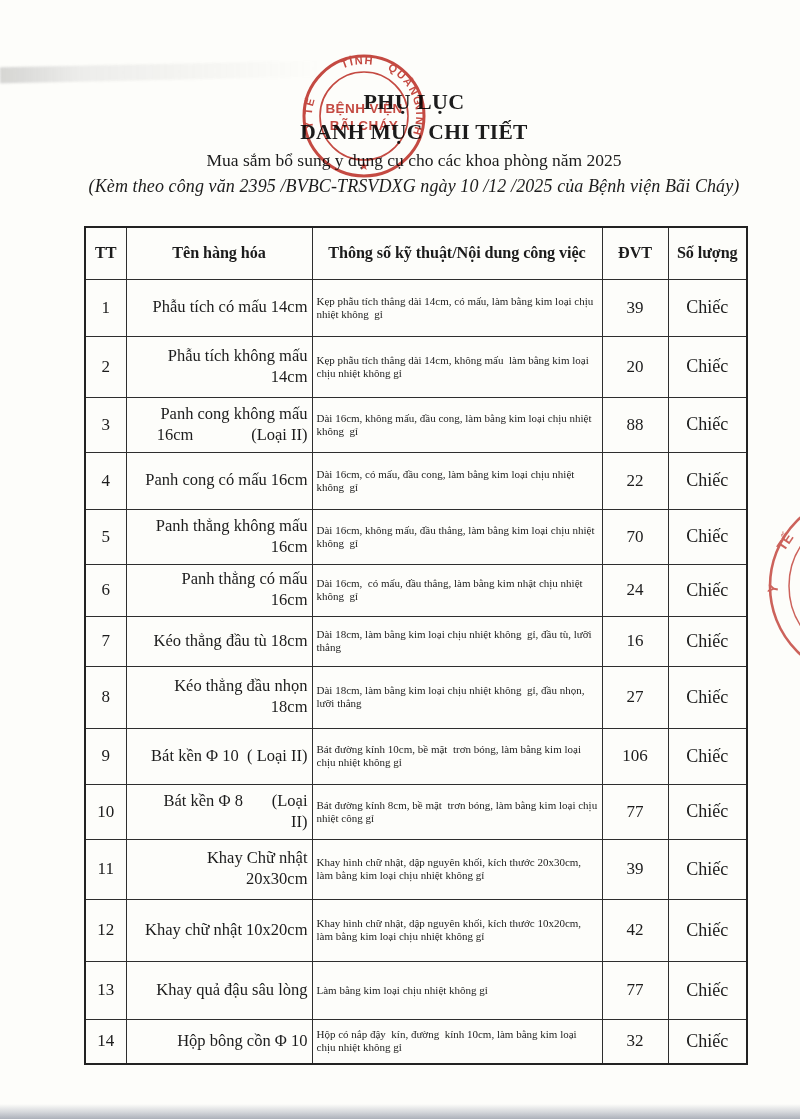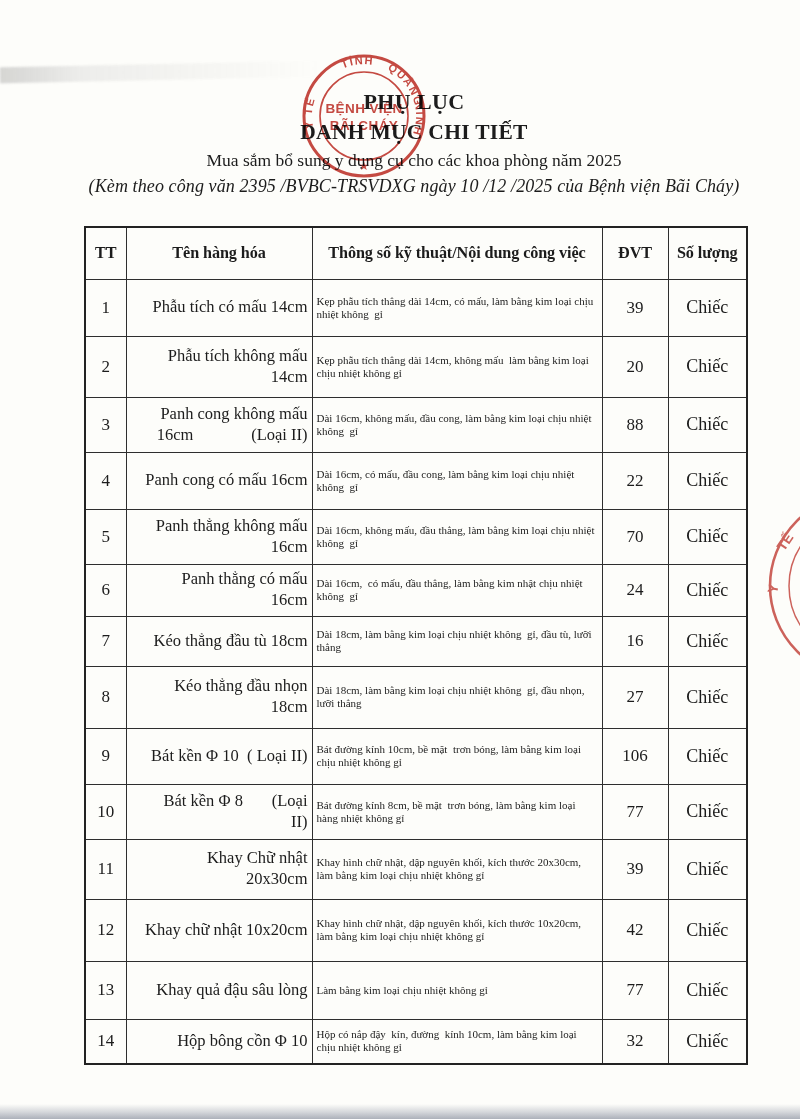--- a/index.html
+++ b/index.html
@@ -230,21 +230,21 @@
       <td class="c-spec">Bát đường kính 10cm, bề mặt  trơn bóng, làm bằng kim loại chịu nhiệt không gỉ</td>
       <td class="c-qty">106</td>
       <td class="c-unit">Chiếc</td>
     </tr>
         <tr>
       <td class="c-tt">10</td>
       <td class="c-name">
             <div class="nline">Bát kền Φ 8&nbsp;&nbsp;&nbsp;&nbsp;&nbsp;&nbsp;&nbsp;(Loại</div>
             <div class="nline">II)</div>
           </td>
-      <td class="c-spec">Bát đường kính 8cm, bề mặt  trơn bóng, làm bằng kim loại hàng nhiệt không gỉ</td>
+      <td class="c-spec">Bát đường kính 8cm, bề mặt  trơn bóng, làm bằng kim loại chịu nhiệt công gỉ</td>
       <td class="c-qty">77</td>
       <td class="c-unit">Chiếc</td>
     </tr>
         <tr>
       <td class="c-tt">11</td>
       <td class="c-name">
             <div class="nline">Khay Chữ nhật</div>
             <div class="nline">20x30cm</div>
           </td>
       <td class="c-spec">Khay hình chữ nhật, dập nguyên khối, kích thước 20x30cm, làm bằng kim loại chịu nhiệt không gỉ</td>

